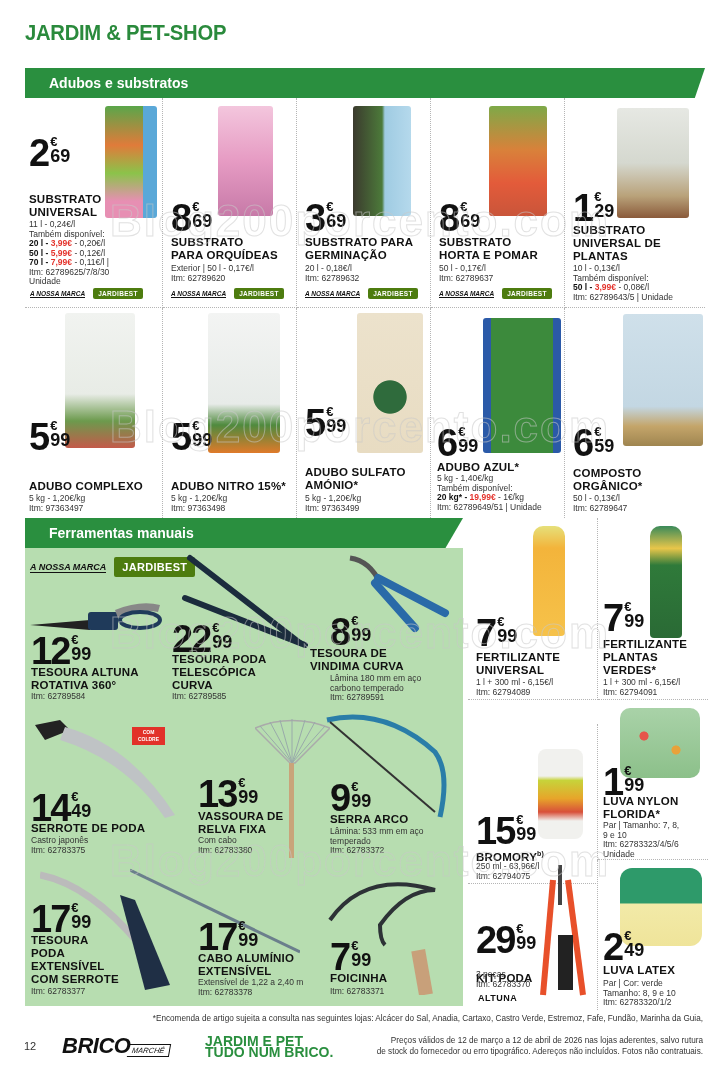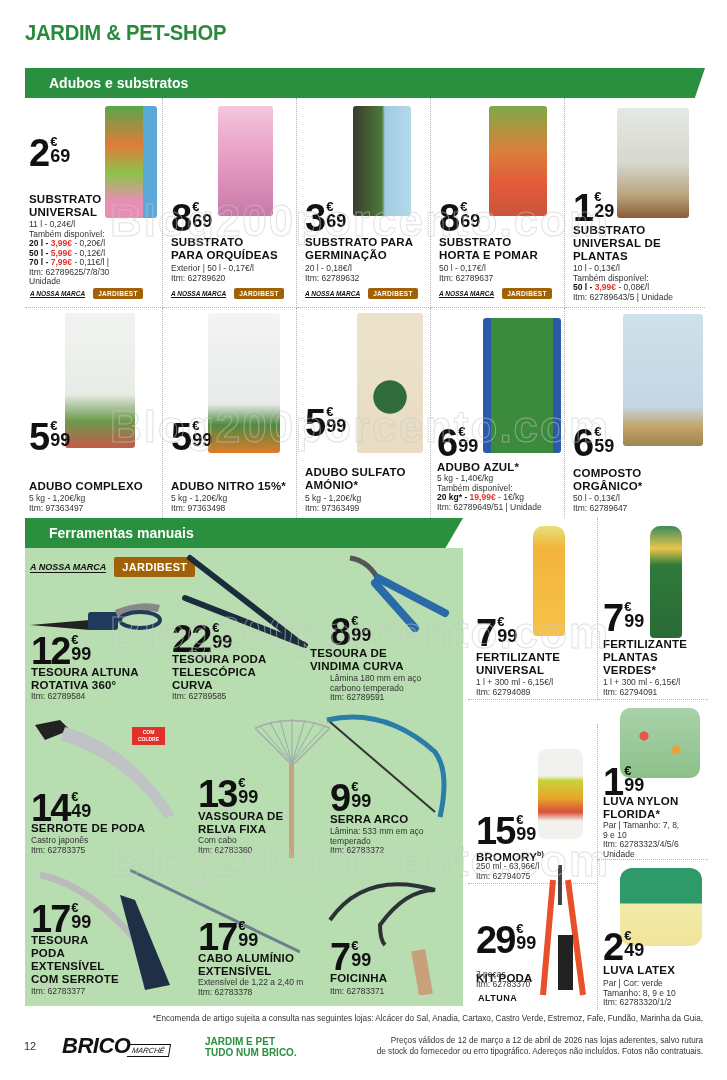--- a/index.html
+++ b/index.html
@@ -16,32 +16,32 @@
   .price .int { font-size: 38px; line-height: 34px; letter-spacing: -2px; }
   .price .side { display: flex; flex-direction: column; margin-left: 2px; }
   .price .eur { font-size: 13px; line-height: 12px; }
   .price .dec { font-size: 18px; line-height: 16px; }
   .pname { position: absolute; font-family: "Liberation Sans", sans-serif; font-weight: bold; font-size: 11.5px; line-height: 13px; color: #111; letter-spacing: 0.2px; }
   .pinfo { position: absolute; font-family: "Liberation Sans", sans-serif; font-size: 8.5px; line-height: 9.5px; color: #333; }
   .pinfo .b { font-weight: bold; color: #111; }
   .pinfo .r { color: #e4322b; font-weight: bold; }
   .brand-row { position: absolute; display: flex; align-items: center; gap: 8px; }
   .nossa { font-family: "Liberation Sans", sans-serif; font-style: italic; font-weight: bold; font-size: 6.5px; color: #111; border-bottom: 0.8px solid #111; }
-  .jardibest { background: #a16207; color: #fff; font-family: "Liberation Sans", sans-serif; font-weight: bold; font-size: 6.5px; padding: 2px 5px; border-radius: 2px; letter-spacing: 0.3px; }
+  .jardibest { background: #4d7c0f; color: #fff; font-family: "Liberation Sans", sans-serif; font-weight: bold; font-size: 6.5px; padding: 2px 5px; border-radius: 2px; letter-spacing: 0.3px; }
   .jardibest.big { font-size: 11px; padding: 4px 8px; }
   .nossa.big { font-size: 9px; }
   .bag { position: absolute; border-radius: 3px; }
   .tool { position: absolute; }
   .com-colore { position: absolute; left: 132px; top: 727px; width: 33px; height: 18px; background: #e23129; color: #fff; font-family: "Liberation Sans", sans-serif; font-weight: bold; font-size: 5px; text-align: center; line-height: 7px; padding-top: 2px; }
   .footer-note { position: absolute; right: 24px; top: 1014px; width: 660px; text-align: right; font-family: "Liberation Sans", sans-serif; font-size: 8.2px; line-height: 10.5px; color: #333; }
   .page-num { position: absolute; left: 24px; top: 1040px; font-family: "Liberation Sans", sans-serif; font-size: 11px; color: #333; }
   .brico-logo { position: absolute; left: 62px; top: 1033px; display: flex; align-items: flex-end; }
   .brico { font-family: "Liberation Sans", sans-serif; font-weight: bold; font-style: italic; font-size: 22px; color: #111; letter-spacing: -0.5px; }
   .marche { font-family: "Liberation Sans", sans-serif; font-style: italic; font-size: 7.5px; border: 1px solid #111; border-left: none; padding: 1px 4px; margin-left: -2px; margin-bottom: 2px; color: #111; transform: skewX(-10deg); }
-  .slogan { position: absolute; left: 205px; top: 1036px; font-family: "Liberation Sans", sans-serif; font-weight: bold; font-size: 10px; line-height: 11px; color: #2a8f3f; }
+  .slogan { position: absolute; left: 205px; top: 1036px; font-family: "Liberation Sans", sans-serif; font-weight: bold; font-size: 14px; line-height: 11px; color: #2a8f3f; }
   .validity { position: absolute; right: 24px; top: 1036px; width: 430px; text-align: right; font-family: "Liberation Sans", sans-serif; font-size: 8.2px; line-height: 10.5px; color: #333; }
   .watermark { position: absolute; font-family: "Liberation Sans", sans-serif; font-weight: bold; font-size: 44px; color: rgba(255,255,255,0.0); -webkit-text-stroke: 1px rgba(200,200,200,0.55); letter-spacing: 2px; pointer-events: none; white-space: nowrap; }
   .altuna { position: absolute; font-family: "Liberation Sans", sans-serif; font-weight: bold; font-size: 9px; color: #111; letter-spacing: 0.5px; }
 </style>
 </head>
 <body>
 
 <div class="page-title">JARDIM &amp; PET-SHOP</div>
 
 <div class="band band-1">

